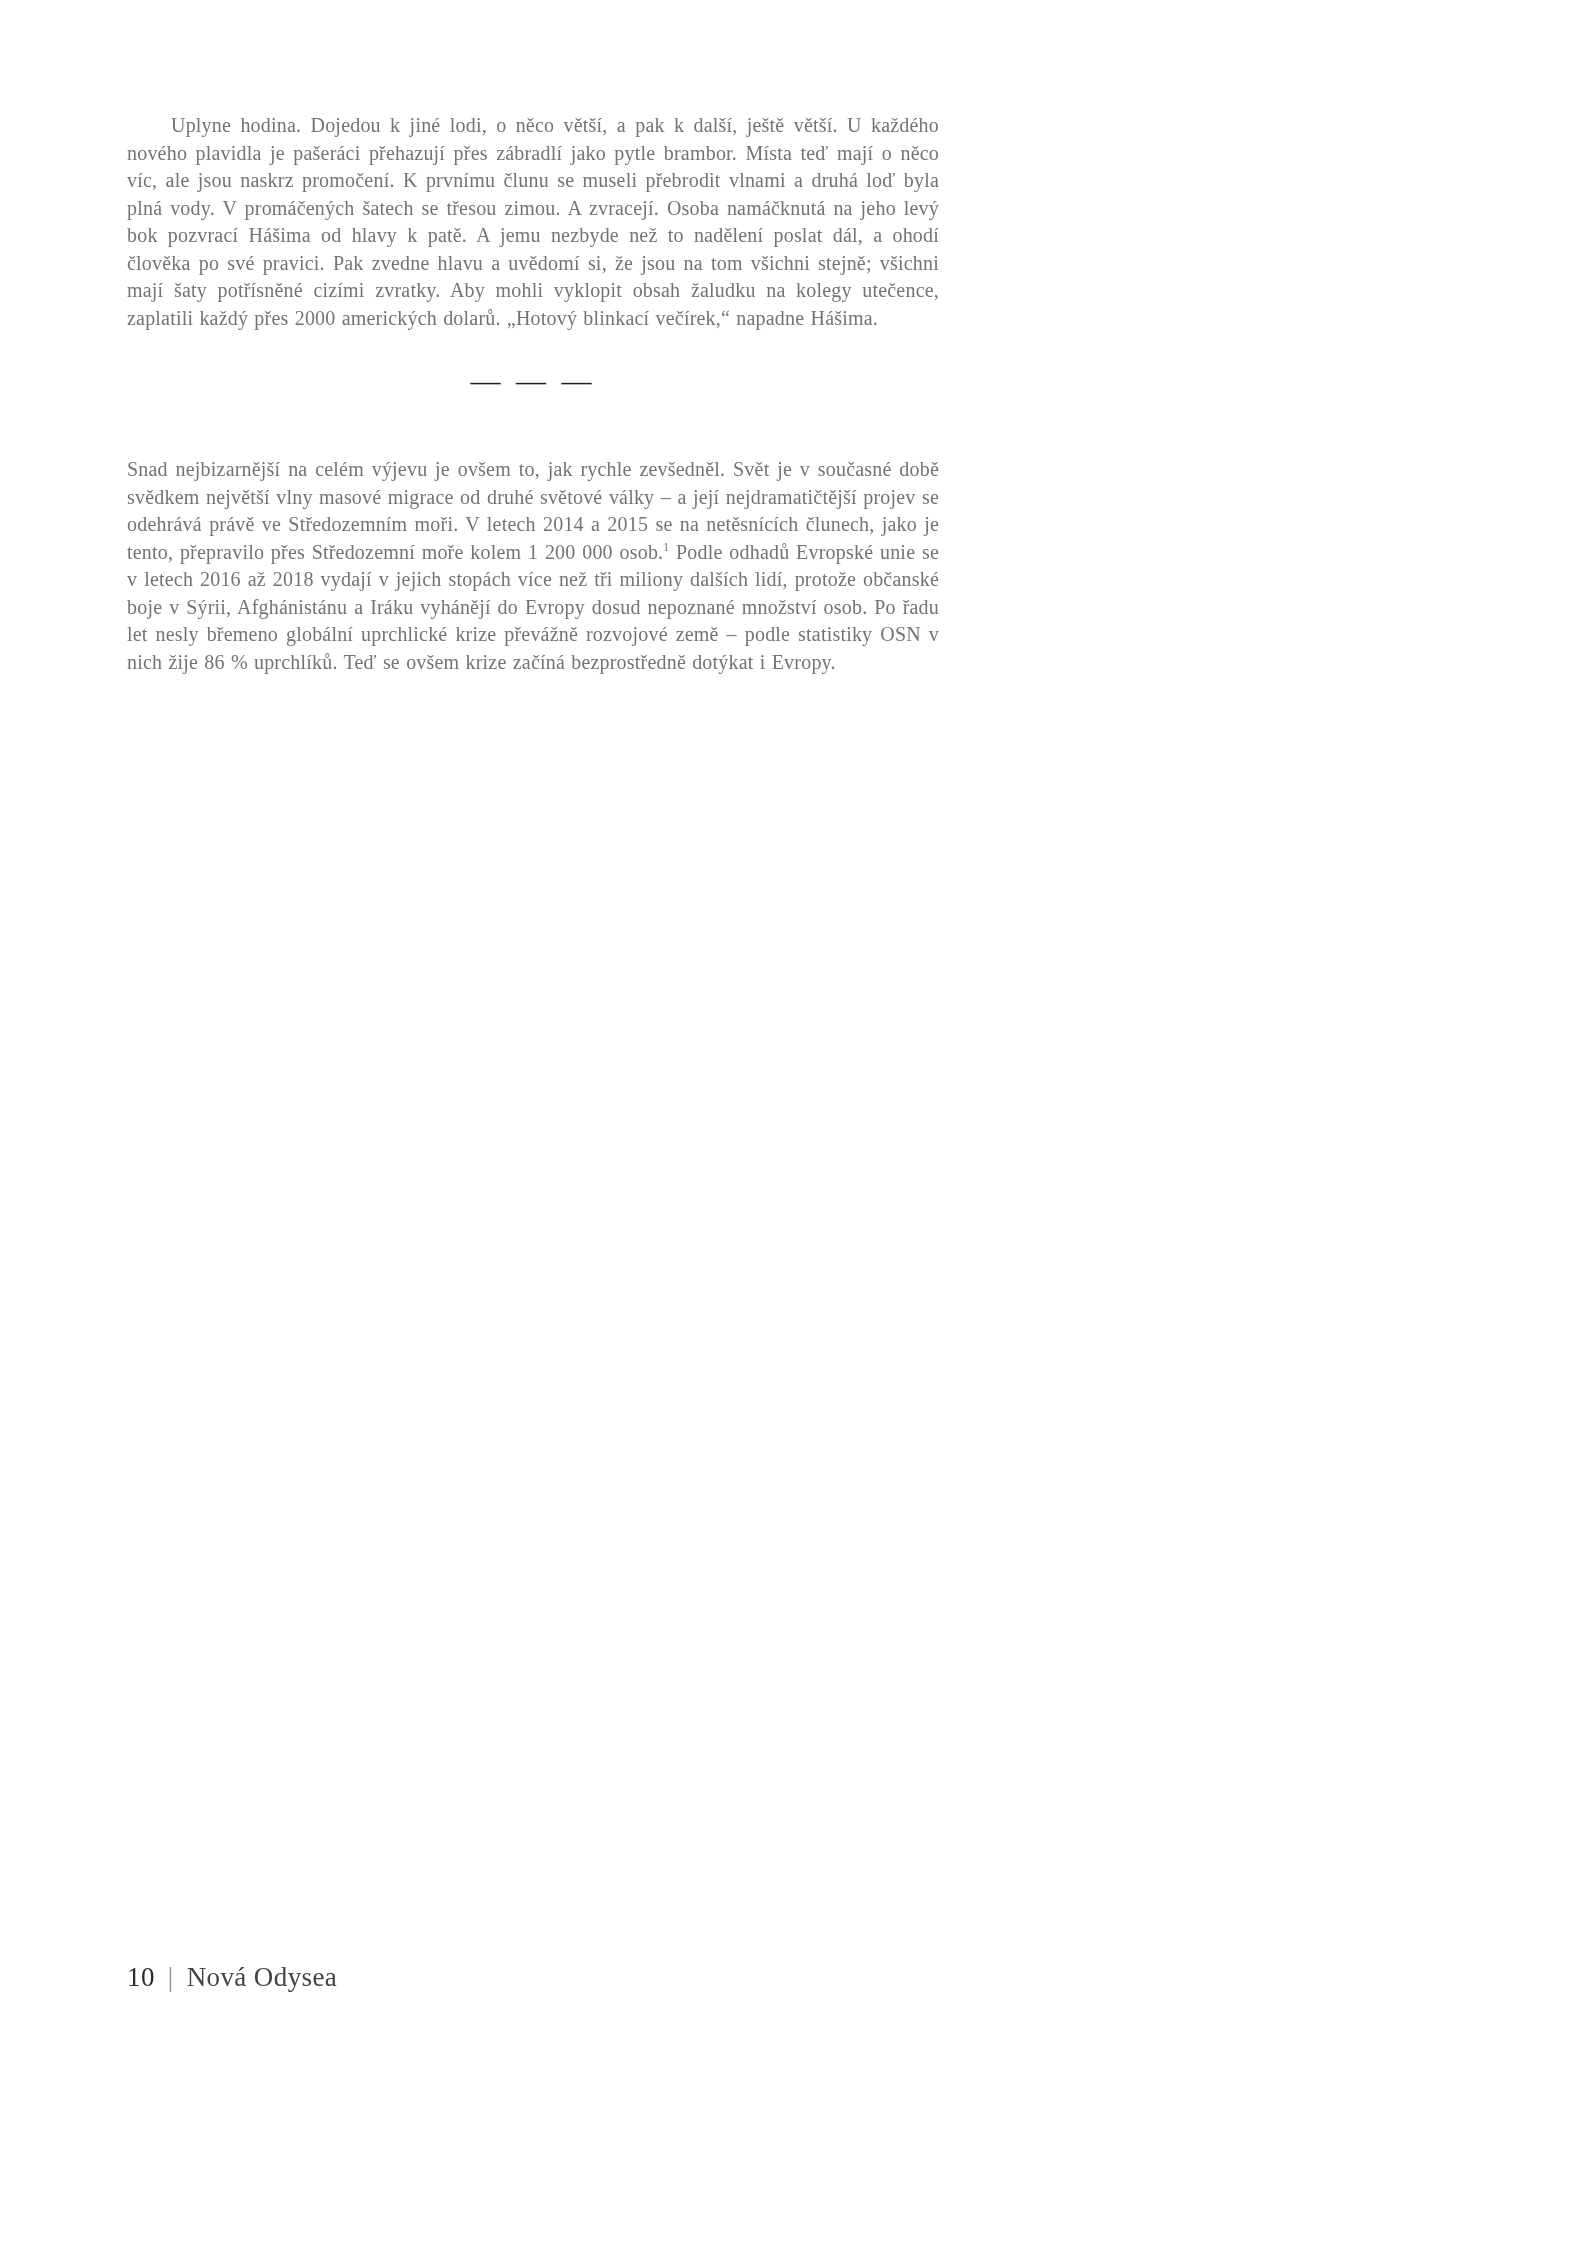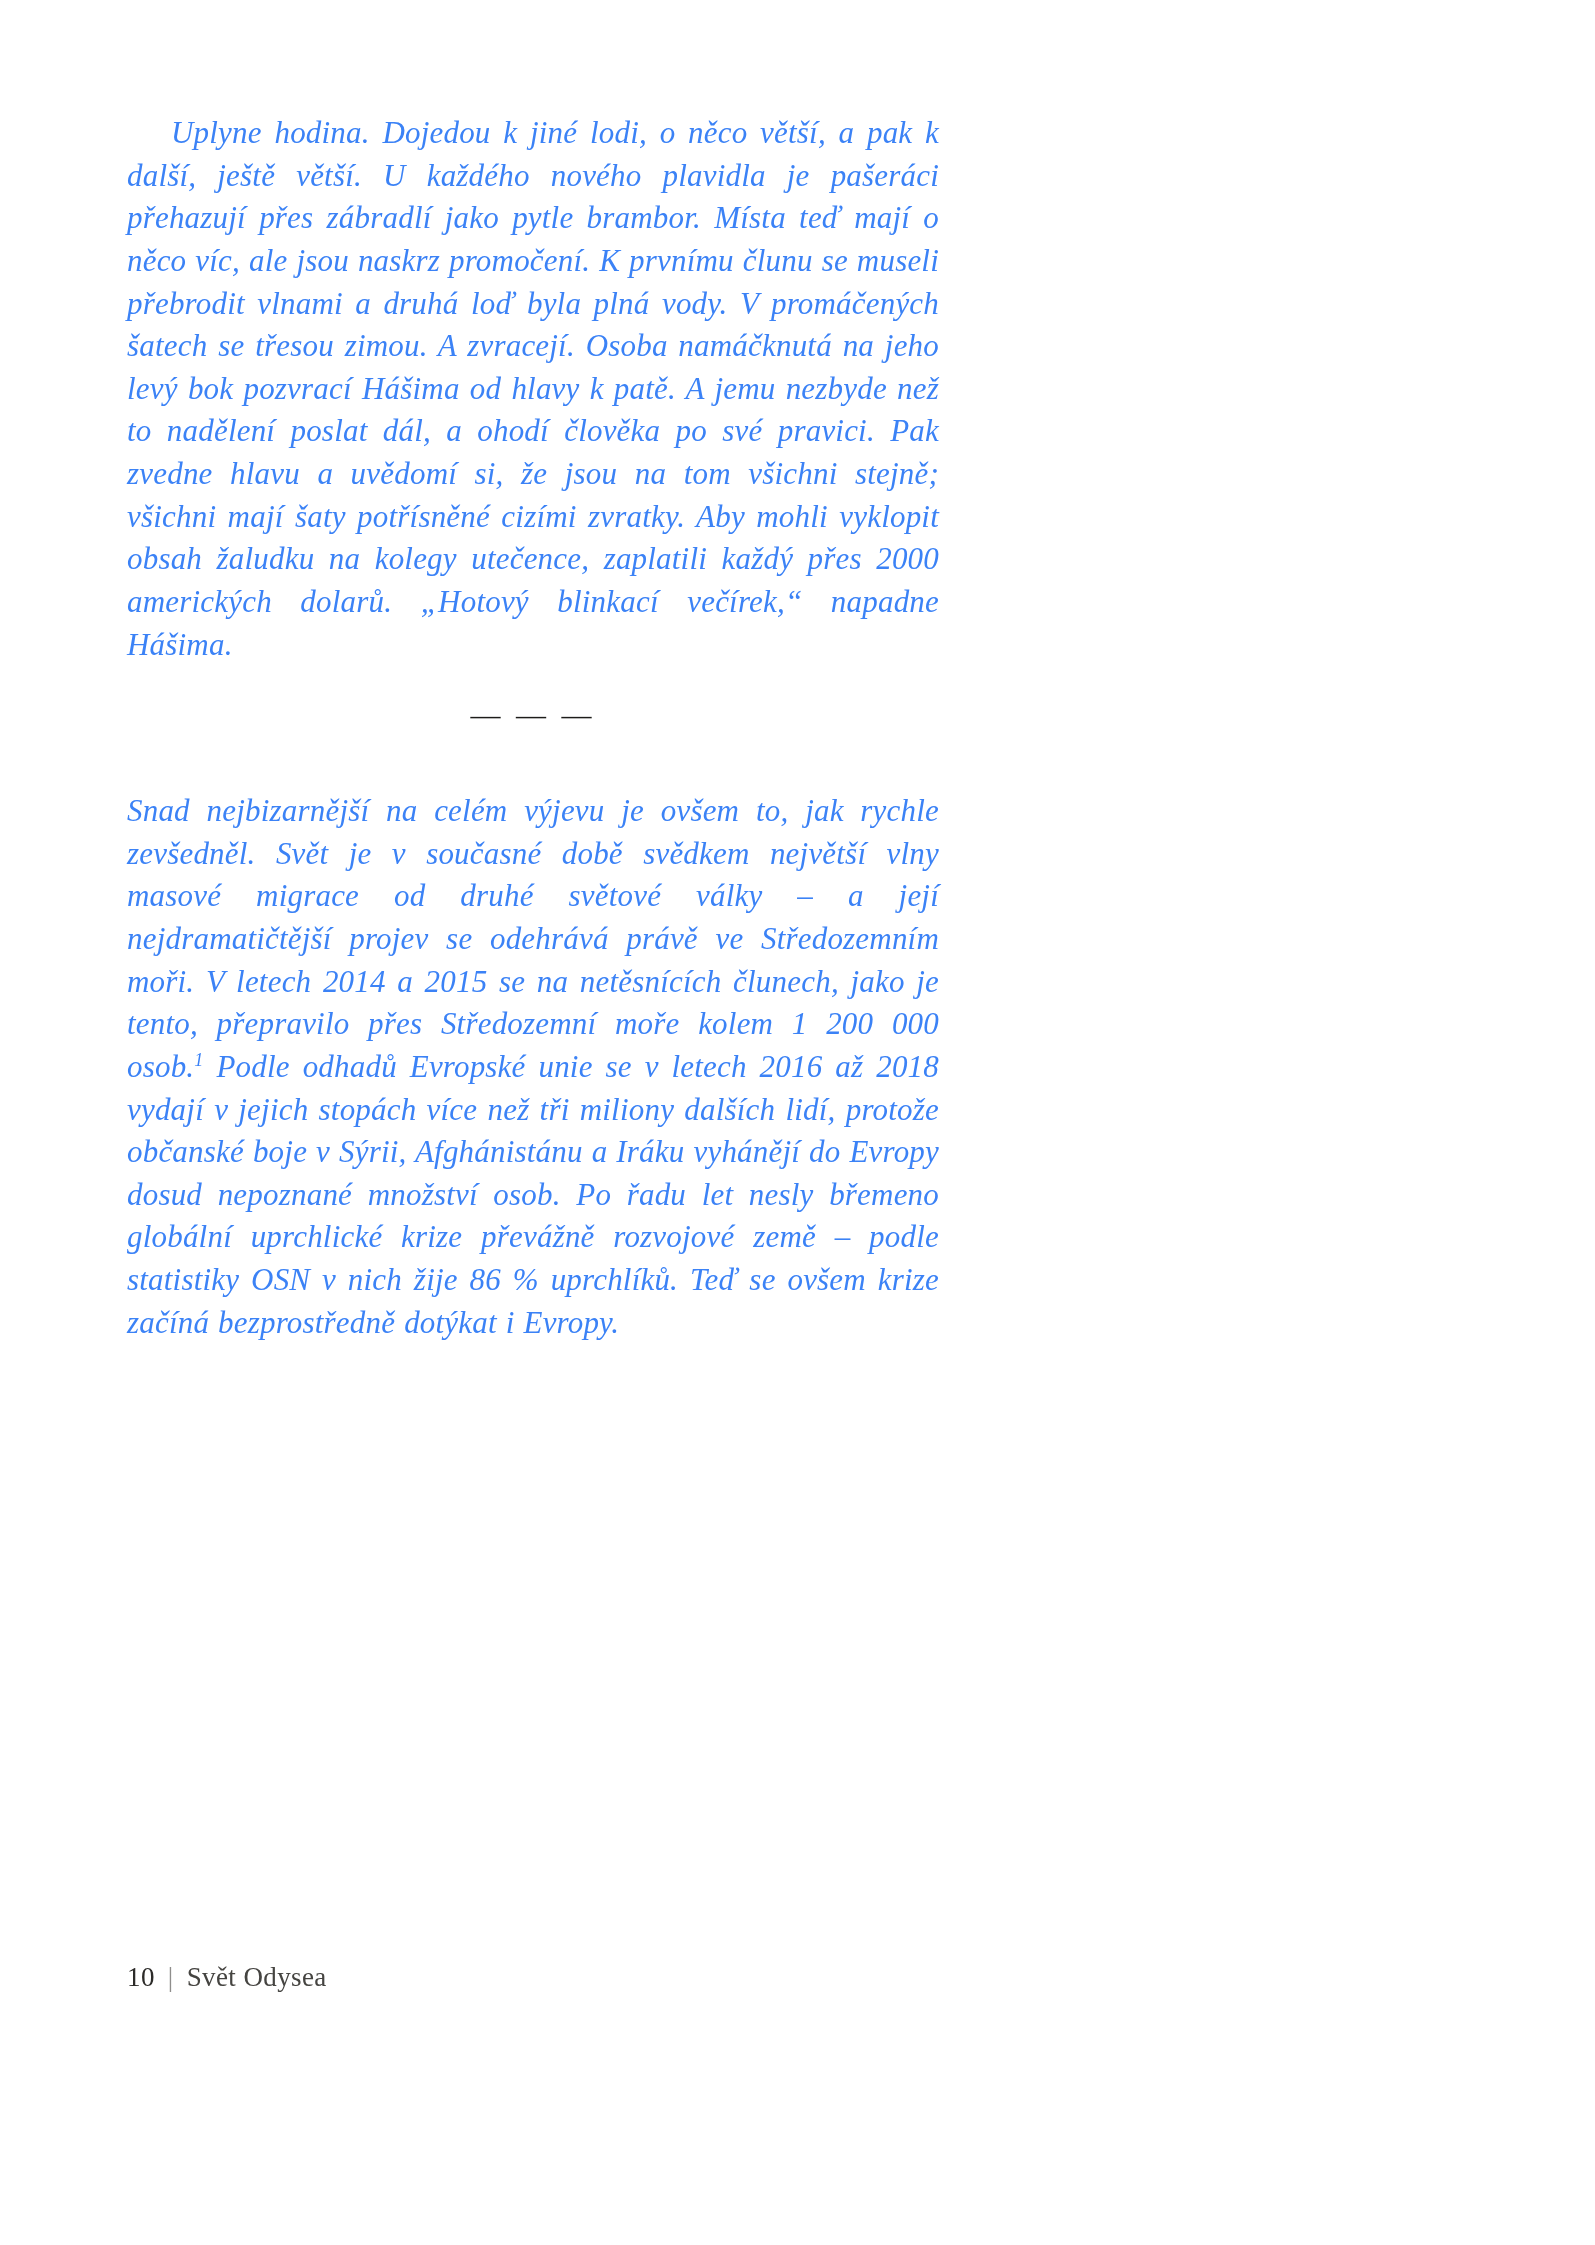--- a/index.html
+++ b/index.html
@@ -22,27 +22,26 @@
   }
 
   .text-block {
     position: absolute;
     left: 127px;
     top: 112px;
     width: 812px;
   }
 
   .para {
-    font-size: 31px;
+    font-size: 20px;
     line-height: 1.375;
     text-align: justify;
     letter-spacing: 0.2px;
     word-spacing: 1px;
-    color: #3b82f6;
-    font-style: italic;
+    color: #737373;
   }
 
   .para.indented { text-indent: 44px; }
 
   .separator {
     text-align: center;
     font-size: 30px;
     color: #1d1c1a;
     margin-top: 32px;
     margin-bottom: 58px;
@@ -84,16 +83,16 @@
 
     <p class="para indented">Uplyne hodina. Dojedou k jiné lodi, o něco větší, a pak k další, ještě větší. U každého nového plavidla je pašeráci přehazují přes zábradlí jako pytle brambor. Místa teď mají o něco víc, ale jsou naskrz promočení. K prvnímu člunu se museli přebrodit vlnami a druhá loď byla plná vody. V promáčených šatech se třesou zimou. A zvracejí. Osoba namáčknutá na jeho levý bok pozvrací Hášima od hlavy k patě. A jemu nezbyde než to nadělení poslat dál, a ohodí člověka po své pravici. Pak zvedne hlavu a uvědomí si, že jsou na tom všichni stejně; všichni mají šaty potřísněné cizími zvratky. Aby mohli vyklopit obsah žaludku na kolegy utečence, zaplatili každý přes 2000 amerických dolarů. „Hotový blinkací večírek,“ napadne Hášima.</p>
 
     <div class="separator">— — —</div>
 
     <p class="para"><span>Snad nejbizarnější na celém výjevu je ovšem to, jak rychle zevšedněl. Svět je v současné době svědkem největší vlny masové migrace od druhé světové války – a její nejdramatičtější projev se odehrává právě ve Středozemním moři. V letech 2014 a 2015 se na netěsnících člunech, jako je tento, přepravilo přes Středozemní moře kolem 1&nbsp;200&nbsp;000 osob.</span><sup class="footnote-ref">1</sup><span> Podle odhadů Evropské unie se v letech 2016 až 2018 vydají v jejich stopách více než tři miliony dalších lidí, protože občanské boje v Sýrii, Afghánistánu a Iráku vyhánějí do Evropy dosud nepoznané množství osob. Po řadu let nesly břemeno globální uprchlické krize převážně rozvojové země – podle statistiky OSN v nich žije 86&nbsp;% uprchlíků. Teď se ovšem krize začíná bezprostředně dotýkat i Evropy.</span></p>
 
   </main>
 
   <footer class="footer">
-    <span class="page-number">10</span><span class="divider">|</span><span class="book-title">Svět Odysea</span>
+    <span class="page-number">10</span><span class="divider">|</span><span class="book-title">Nová Odysea</span>
   </footer>
 
 </div>
 
 </body></html>

